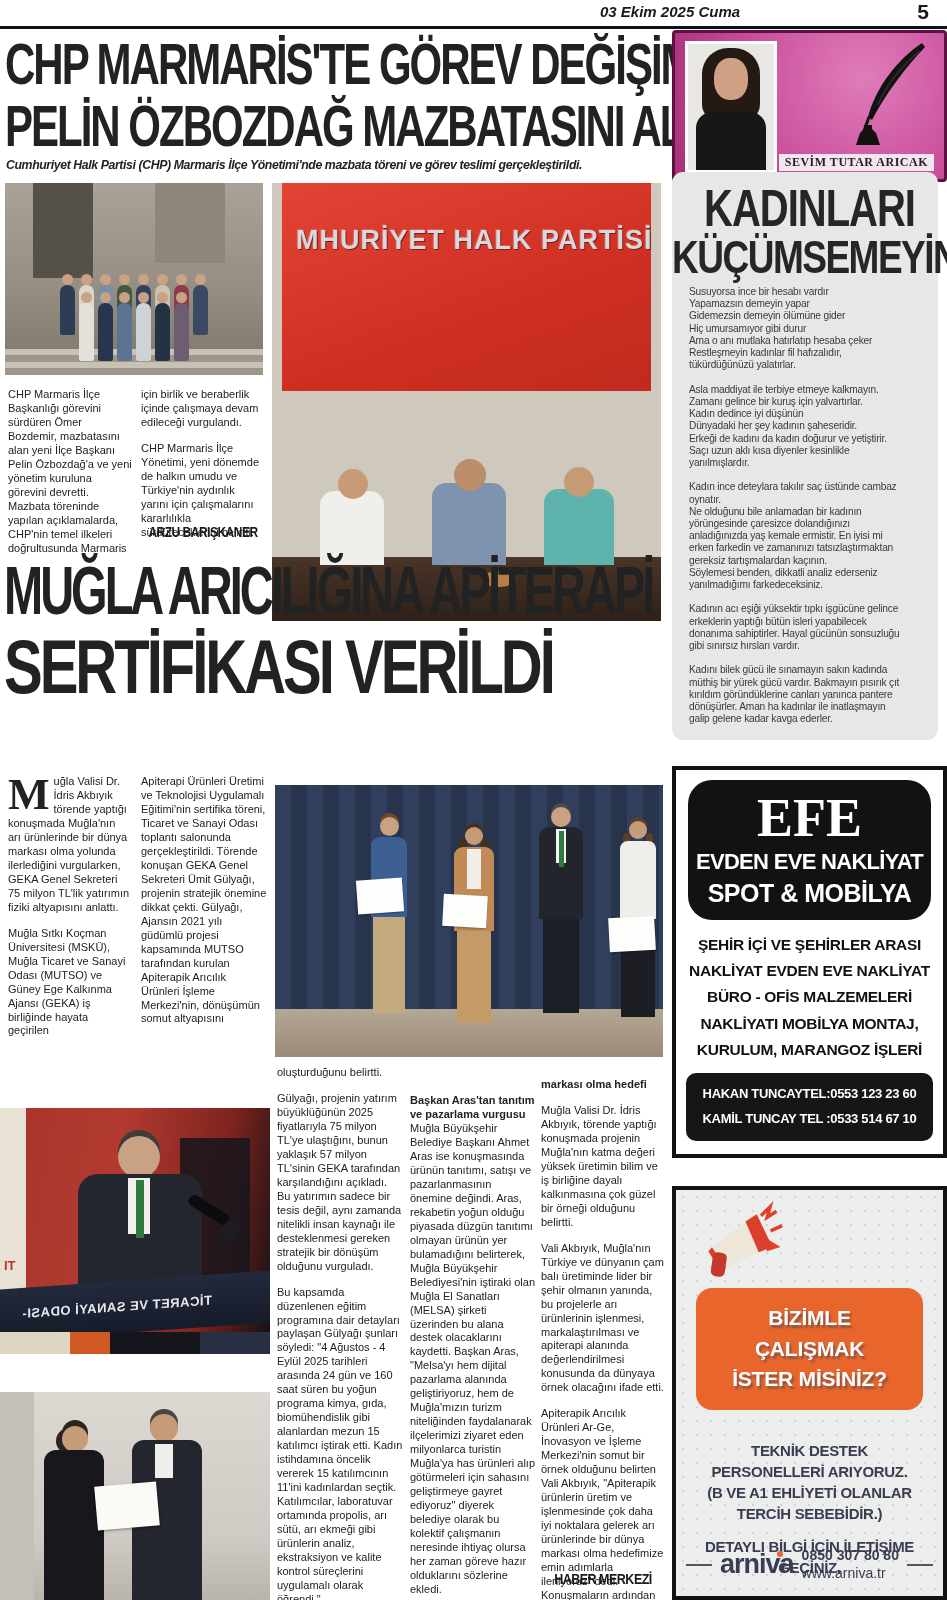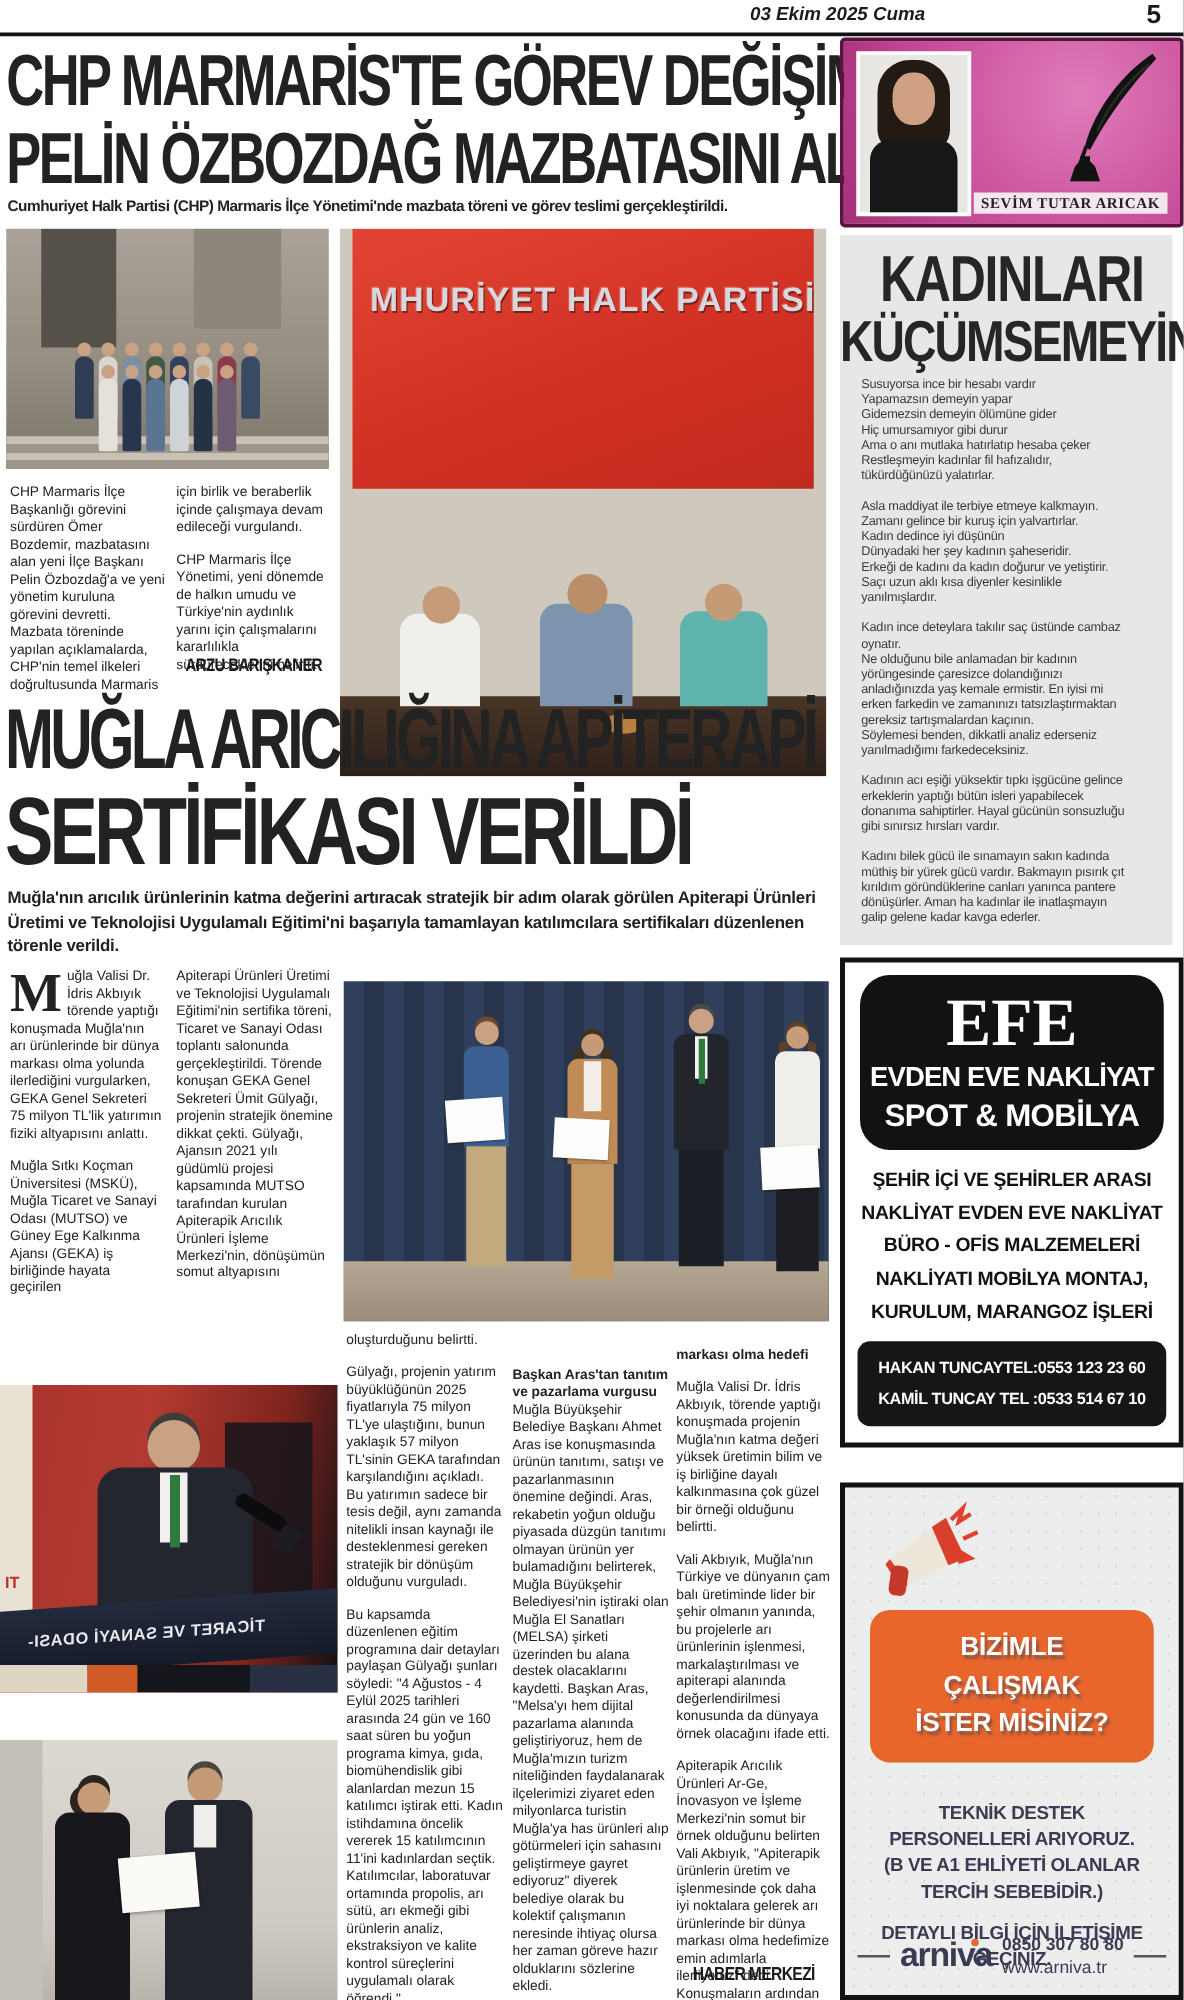--- a/index.html
+++ b/index.html
@@ -6,21 +6,21 @@
   html,body { background:#777; }
   #page {
     position:relative; width:947px; height:1600px; margin:0 auto;
     background:#fff; overflow:hidden;
     font-family:"Liberation Sans", sans-serif; color:#1a1a1a;
   }
   .abs { position:absolute; }
   
   .hl { font-weight:bold; color:#222; letter-spacing:-2px; white-space:nowrap;
         transform-origin:0 0; line-height:1; }
-  .subhead { font-weight:bold; color:#222; }
+  .subhead { font-weight:bold; color:#222;font-style:italic; }
   
   .bodytxt { font-size:11px; line-height:1.27; color:#222; letter-spacing:0; word-wrap:break-word; }
   .bodytxt p { margin-bottom:12px; white-space:pre-line; }
   .colsub { font-weight:bold; }
   .byline { font-weight:bold; letter-spacing:-0.5px; transform:scaleY(1.2); transform-origin:center; }
   .dropcap { float:left; font-family:"Liberation Serif", serif; font-weight:bold;
              font-size:44px; line-height:0.82; margin:2px 4px 0 0; }
   
   .photo { position:absolute; overflow:hidden; background:#bbb; }
   .person { position:relative; display:inline-block; width:15px; height:50px;
@@ -101,21 +101,20 @@
 Mazbata töreninde yapılan açıklamalarda, CHP'nin temel ilkeleri doğrultusunda Marmaris</p>
   </div>
   <div class="abs bodytxt" style="left:141px; top:388px; width:124px;">
     <p>için birlik ve beraberlik içinde çalışmaya devam edileceği vurgulandı.</p>
     <p>CHP Marmaris İlçe Yönetimi, yeni dönemde de halkın umudu ve Türkiye'nin aydınlık yarını için çalışmalarını kararlılıkla sürdüreceklerini belirtti.</p>
   </div>
   <div class="abs byline" style="left:141px; top:525px; width:124px; text-align:center; font-size:12px;">ARZU BARIŞKANER</div>
 
   <div class="abs hl" style="left:4px; top:556px; font-size:47px; letter-spacing:-3px; transform:scaleY(1.45);">MUĞLA ARICILIĞINA APİTERAPİ</div>
   <div class="abs hl" style="left:4px; top:628px; font-size:58px; letter-spacing:-3px; transform:scaleY(1.32);">SERTİFİKASI VERİLDİ</div>
-  <div class="abs subhead" style="left:6px; top:708px; width:652px; font-size:13.5px; line-height:1.45; letter-spacing:-0.2px;">Muğla'nın arıcılık ürünlerinin katma değerini artıracak stratejik bir adım olarak görülen Apiterapi Ürünleri Üretimi ve Teknolojisi Uygulamalı Eğitimi'ni başarıyla tamamlayan katılımcılara sertifikaları düzenlenen törenle verildi.</div>
 
   <div class="abs bodytxt" style="left:8px; top:775px; width:123px;">
     <p><span class="dropcap">M</span><span>uğla Valisi Dr. İdris Akbıyık törende yaptığı konuşmada Muğla'nın arı ürünlerinde bir dünya markası olma yolunda ilerlediğini vurgularken, GEKA Genel Sekreteri 75 milyon TL'lik yatırımın fiziki altyapısını anlattı.</span></p>
     <p>Muğla Sıtkı Koçman Üniversitesi (MSKÜ), Muğla Ticaret ve Sanayi Odası (MUTSO) ve Güney Ege Kalkınma Ajansı (GEKA) iş birliğinde hayata geçirilen</p>
   </div>
   <div class="abs bodytxt" style="left:141px; top:775px; width:126px;">
     <p>Apiterapi Ürünleri Üretimi ve Teknolojisi Uygulamalı Eğitimi'nin sertifika töreni, Ticaret ve Sanayi Odası toplantı salonunda gerçekleştirildi. Törende konuşan GEKA Genel Sekreteri Ümit Gülyağı, projenin stratejik önemine dikkat çekti. Gülyağı, Ajansın 2021 yılı güdümlü projesi kapsamında MUTSO tarafından kurulan Apiterapik Arıcılık Ürünleri İşleme Merkezi'nin, dönüşümün somut altyapısını</p>
   </div>
 
   <div class="photo" style="left:275px; top:785px; width:388px; height:272px;
@@ -222,21 +221,21 @@
       <path d="M86,2 C62,18 40,46 32,76 L36,79 C50,52 70,26 89,6 Z" fill="#121212"></path>
       <path d="M84,10 C66,24 50,44 42,64" stroke="#2a2a2a" stroke-width="2" fill="none"></path>
       <path d="M33,76 L28,90" stroke="#121212" stroke-width="3"></path>
       <path d="M20,104 L44,104 L40,92 L36,88 L36,84 L28,84 L28,88 L24,92 Z" fill="#121212"></path>
       <ellipse cx="32" cy="104" rx="12" ry="3" fill="#121212"></ellipse>
     </svg>
     <div class="abs" style="right:10px; bottom:8px; background:#f2e7ee; color:#2a1a24; padding:1px 6px;
          font-family:'Liberation Serif', serif; font-weight:bold; font-size:12px; letter-spacing:0.5px;">SEVİM TUTAR ARICAK</div>
   </div>
 
-  <div class="abs grayk" style="left:672px; top:188px; width:266px; height:568px;">
+  <div class="abs grayk" style="left:672px; top:172px; width:266px; height:568px;border-radius:11px;">
     <div class="ktitle abs" style="left:0; top:10px; width:275px; font-size:40px; letter-spacing:-1px; transform:scaleY(1.3);">KADINLARI</div>
     <div class="ktitle abs" style="left:0; top:62px; width:275px; font-size:37px; letter-spacing:-1.5px; transform:scaleY(1.25);">KÜÇÜMSEMEYİN</div>
     <div class="kbody abs" style="left:17px; top:114px; width:244px;">
       <p>Susuyorsa ince bir hesabı vardır
 Yapamazsın demeyin yapar
 Gidemezsin demeyin ölümüne gider
 Hiç umursamıyor gibi durur
 Ama o anı mutlaka hatırlatıp hesaba çeker
 Restleşmeyin kadınlar fil hafızalıdır,
 tükürdüğünüzü yalatırlar.</p>

